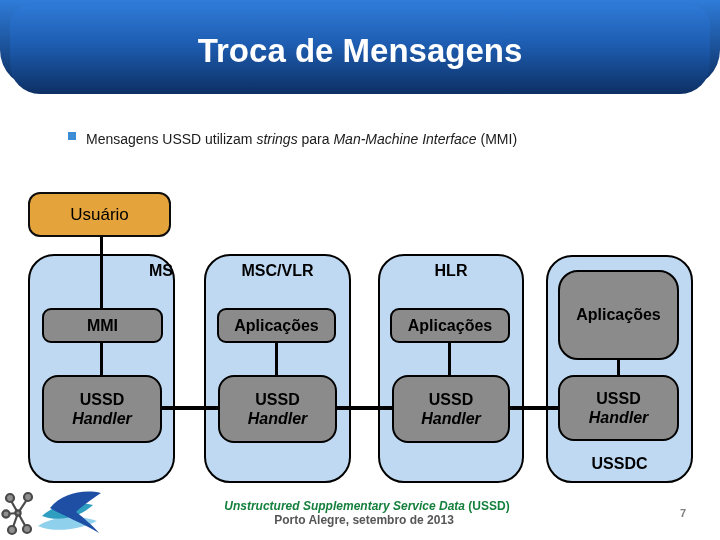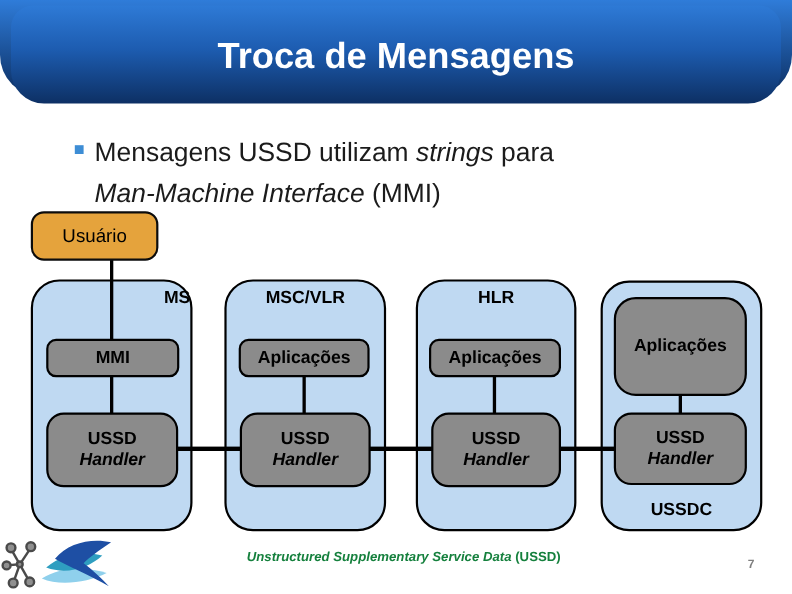--- a/index.html
+++ b/index.html
@@ -24,26 +24,26 @@
     text-align:center; color:#ffffff; font-size:33px; font-weight:bold;
   }
 
   
   .bullet-square {
     position:absolute; left:68px; top:132px; width:8px; height:8px;
     background:#3d8dd5;
   }
   .bullet-text {
     position:absolute; left:86px; top:120px; width:462px; margin:0;
-    font-size:24px; line-height:38px; color:#1b1b1b;
+    font-size:14px; line-height:38px; color:#1b1b1b;
   }
 
   
   .user-box {
-    position:absolute; left:28px; top:192px; width:116px; height:45px;
+    position:absolute; left:28px; top:192px; width:143px; height:45px;
     background:#e5a33c; border:2.5px solid #0c0c0c; border-radius:12px;
     box-sizing:border-box; display:flex; align-items:center; justify-content:center;
     font-size:17px; color:#000;
   }
   .col {
     position:absolute; top:254px; height:229px;
     background:#bfd9f2; border:2.5px solid #000; border-radius:26px;
     box-sizing:border-box;
   }
   .col-1 { left:28px;  width:147px; }
@@ -153,20 +153,21 @@
   <div class="gray-box ussd-box ussd-3">
     <span>USSD</span>
     <span class="handler">Handler</span>
   </div>
   <div class="gray-box ussd-box ussd-4">
     <span>USSD</span>
     <span class="handler">Handler</span>
   </div>
 
   <div class="footer-line1"><span class="it">Unstructured Supplementary Service Data</span><span> (USSD)</span></div>
+  <div class="footer-line2">Porto Alegre, setembro de 2013</div>
   <div class="page-number">7</div>
 
   <svg class="logo" viewBox="0 0 112 52">
     <g stroke="#4a4a4a" stroke-width="2.2" fill="#8f8f8f">
       <line x1="18" y1="25" x2="28" y2="10"></line>
       <line x1="18" y1="25" x2="10" y2="11"></line>
       <line x1="18" y1="25" x2="6" y2="26"></line>
       <line x1="18" y1="25" x2="12" y2="42"></line>
       <line x1="18" y1="25" x2="27" y2="41"></line>
       <circle cx="28" cy="9" r="4"></circle>

